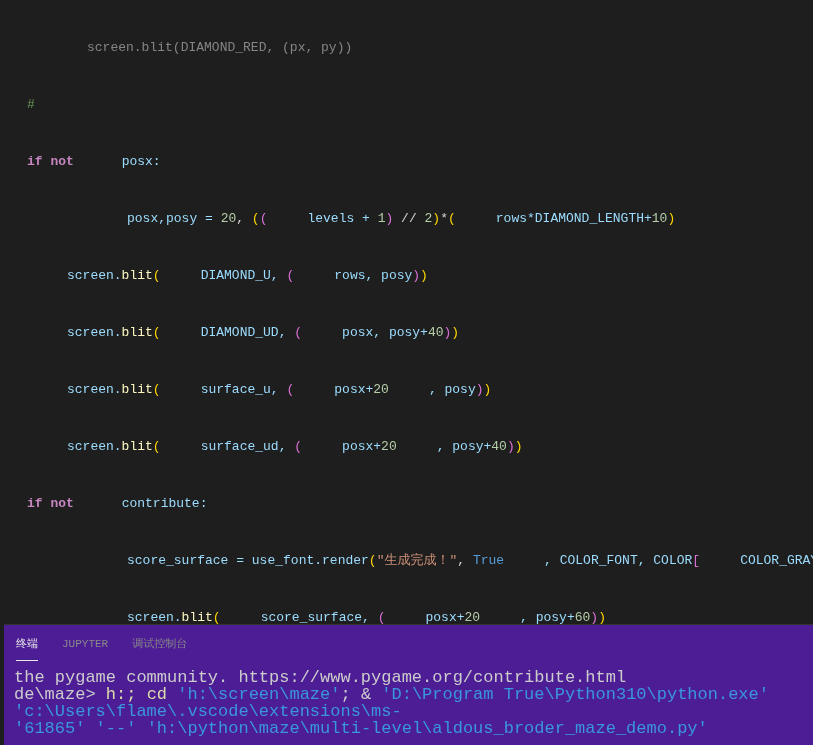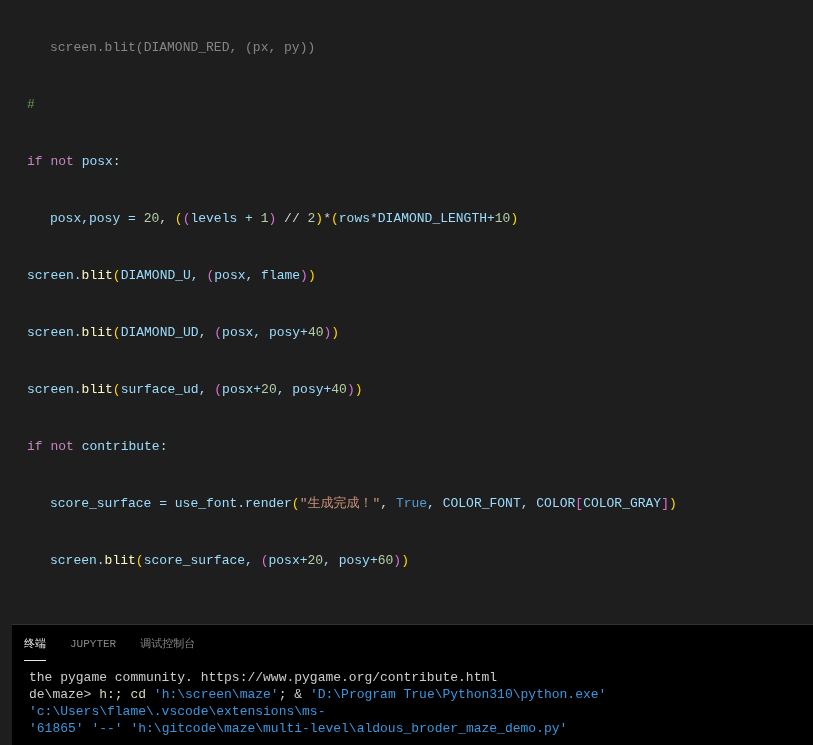--- a/index.html
+++ b/index.html
@@ -20,77 +20,78 @@
     }
     .editor {
       padding: 0 0 0 0;
       white-space: pre;
     }
     .code-line {
       padding-left: 2px;
       height: 19px;
     }
     .indent1 { padding-left: 27px; }
-    .indent2 { padding-left: 50px; }
+    .indent2 { padding-left: 87px; }
     
     
-    .kw { color: #c586c0; }
+    .kw { color: #c586c0; font-weight: bold; }
     .kw2 { color: #569cd6; }
     .func { color: #fef9c3; }
-    .var { color: #9cdcfe; }
+    .var { color: #9cdcfe; margin-left: 40px; }
     .str { color: #ce9178; }
     .num { color: #b5cea8; }
     .paren-yellow { color: #ffd700; }
     .paren-purple { color: #da70d6; }
     .comment { color: #6a9955; }
     .text { color: #d4d4d4; }
     .dim { color: #858585; }
     
     .bottom-panel {
       position: absolute;
       bottom: 0;
-      left: 12px;
+      left: 4px;
       right: 0;
       border-top: 1px solid #333;
-      background: #000000;
+      background: #4c1d95;
     }
     .panel-tabs {
       display: flex;
       padding: 6px 12px 0 12px;
       gap: 24px;
       font-size: 11px;
     }
     .panel-tab {
       padding: 4px 0 6px 0;
       color: #888;
       cursor: pointer;
     }
     .panel-tab.active {
       color: #e7e7e7;
       border-bottom: 1px solid #e7e7e7;
     }
     .terminal-content {
-      padding: 8px 17px;
-      font-size: 13px;
+      padding: 8px 10px;
+      font-size: 17px;
       line-height: 17px;
     }
     .term-white { color: #cccccc; }
     .term-yellow { color: #dcdcaa; }
     .term-cyan { color: #3a96dd; }
   </style>
 </head>
 <body>
 
 <div class="editor">
   <div class="code-line indent2"><span class="dim">screen.blit</span><span class="dim">(DIAMOND_RED, </span><span class="dim">(px, py)</span><span class="dim">)</span></div>
   <div class="code-line indent1"><span class="comment">#</span></div>
   <div class="code-line indent1"><span class="kw">if</span><span class="text"> </span><span class="kw">not</span><span class="text"> </span><span class="var">posx:</span></div>
   <div class="code-line indent2"><span class="var">posx,posy = </span><span class="num">20</span><span class="text">, </span><span class="paren-yellow">(</span><span class="paren-purple">(</span><span class="var">levels + </span><span class="num">1</span><span class="paren-purple">)</span><span class="text"> // </span><span class="num">2</span><span class="paren-yellow">)</span><span class="text">*</span><span class="paren-yellow">(</span><span class="var">rows*DIAMOND_LENGTH+</span><span class="num">10</span><span class="paren-yellow">)</span></div>
-  <div class="code-line indent1"><span class="var">screen.</span><span class="func">blit</span><span class="paren-yellow">(</span><span class="var">DIAMOND_U, </span><span class="paren-purple">(</span><span class="var">posx, flame</span><span class="paren-purple">)</span><span class="paren-yellow">)</span></div>
+  <div class="code-line indent1"><span class="var">screen.</span><span class="func">blit</span><span class="paren-yellow">(</span><span class="var">DIAMOND_U, </span><span class="paren-purple">(</span><span class="var">rows, posy</span><span class="paren-purple">)</span><span class="paren-yellow">)</span></div>
   <div class="code-line indent1"><span class="var">screen.</span><span class="func">blit</span><span class="paren-yellow">(</span><span class="var">DIAMOND_UD, </span><span class="paren-purple">(</span><span class="var">posx, posy+</span><span class="num">40</span><span class="paren-purple">)</span><span class="paren-yellow">)</span></div>
+  <div class="code-line indent1"><span class="var">screen.</span><span class="func">blit</span><span class="paren-yellow">(</span><span class="var">surface_u, </span><span class="paren-purple">(</span><span class="var">posx+</span><span class="num">20</span><span class="var">, posy</span><span class="paren-purple">)</span><span class="paren-yellow">)</span></div>
   <div class="code-line indent1"><span class="var">screen.</span><span class="func">blit</span><span class="paren-yellow">(</span><span class="var">surface_ud, </span><span class="paren-purple">(</span><span class="var">posx+</span><span class="num">20</span><span class="var">, posy+</span><span class="num">40</span><span class="paren-purple">)</span><span class="paren-yellow">)</span></div>
   <div class="code-line indent1"><span class="kw">if</span><span class="text"> </span><span class="kw">not</span><span class="text"> </span><span class="var">contribute:</span></div>
   <div class="code-line indent2"><span class="var">score_surface = use_font.render</span><span class="paren-yellow">(</span><span class="str">"生成完成！"</span><span class="text">, </span><span class="kw2">True</span><span class="var">, COLOR_FONT, COLOR</span><span class="paren-purple">[</span><span class="var">COLOR_GRAY</span><span class="paren-purple">]</span><span class="paren-yellow">)</span></div>
   <div class="code-line indent2"><span class="var">screen.</span><span class="func">blit</span><span class="paren-yellow">(</span><span class="var">score_surface, </span><span class="paren-purple">(</span><span class="var">posx+</span><span class="num">20</span><span class="var">, posy+</span><span class="num">60</span><span class="paren-purple">)</span><span class="paren-yellow">)</span></div>
   
   
   
   
   
   
@@ -102,15 +103,15 @@
 
 <div class="bottom-panel">
   <div class="panel-tabs">
     <div class="panel-tab active">终端</div>
     <div class="panel-tab">JUPYTER</div>
     <div class="panel-tab">调试控制台</div>
   </div>
   <div class="terminal-content">
     <div class="term-white">the pygame community. https://www.pygame.org/contribute.html</div>
     <div><span class="term-white">de\maze&gt; </span><span class="term-yellow"> h:; </span><span class="term-yellow">cd </span><span class="term-cyan">'h:\screen\maze'</span><span class="term-white">; &amp; </span><span class="term-cyan">'D:\Program True\Python310\python.exe'</span><span class="term-white"> </span><span class="term-cyan">'c:\Users\flame\.vscode\extensions\ms-</span></div>
-    <div><span class="term-cyan">'61865'</span><span class="term-cyan"> '--' </span><span class="term-cyan">'h:\gitcode\maze\multi-level\aldous_broder_maze_demo.py'</span></div>
+    <div><span class="term-cyan">'61865'</span><span class="term-cyan"> '--' </span><span class="term-cyan">'h:\python\maze\multi-level\aldous_broder_maze_demo.py'</span></div>
   </div>
 </div>
 
 </body></html>

